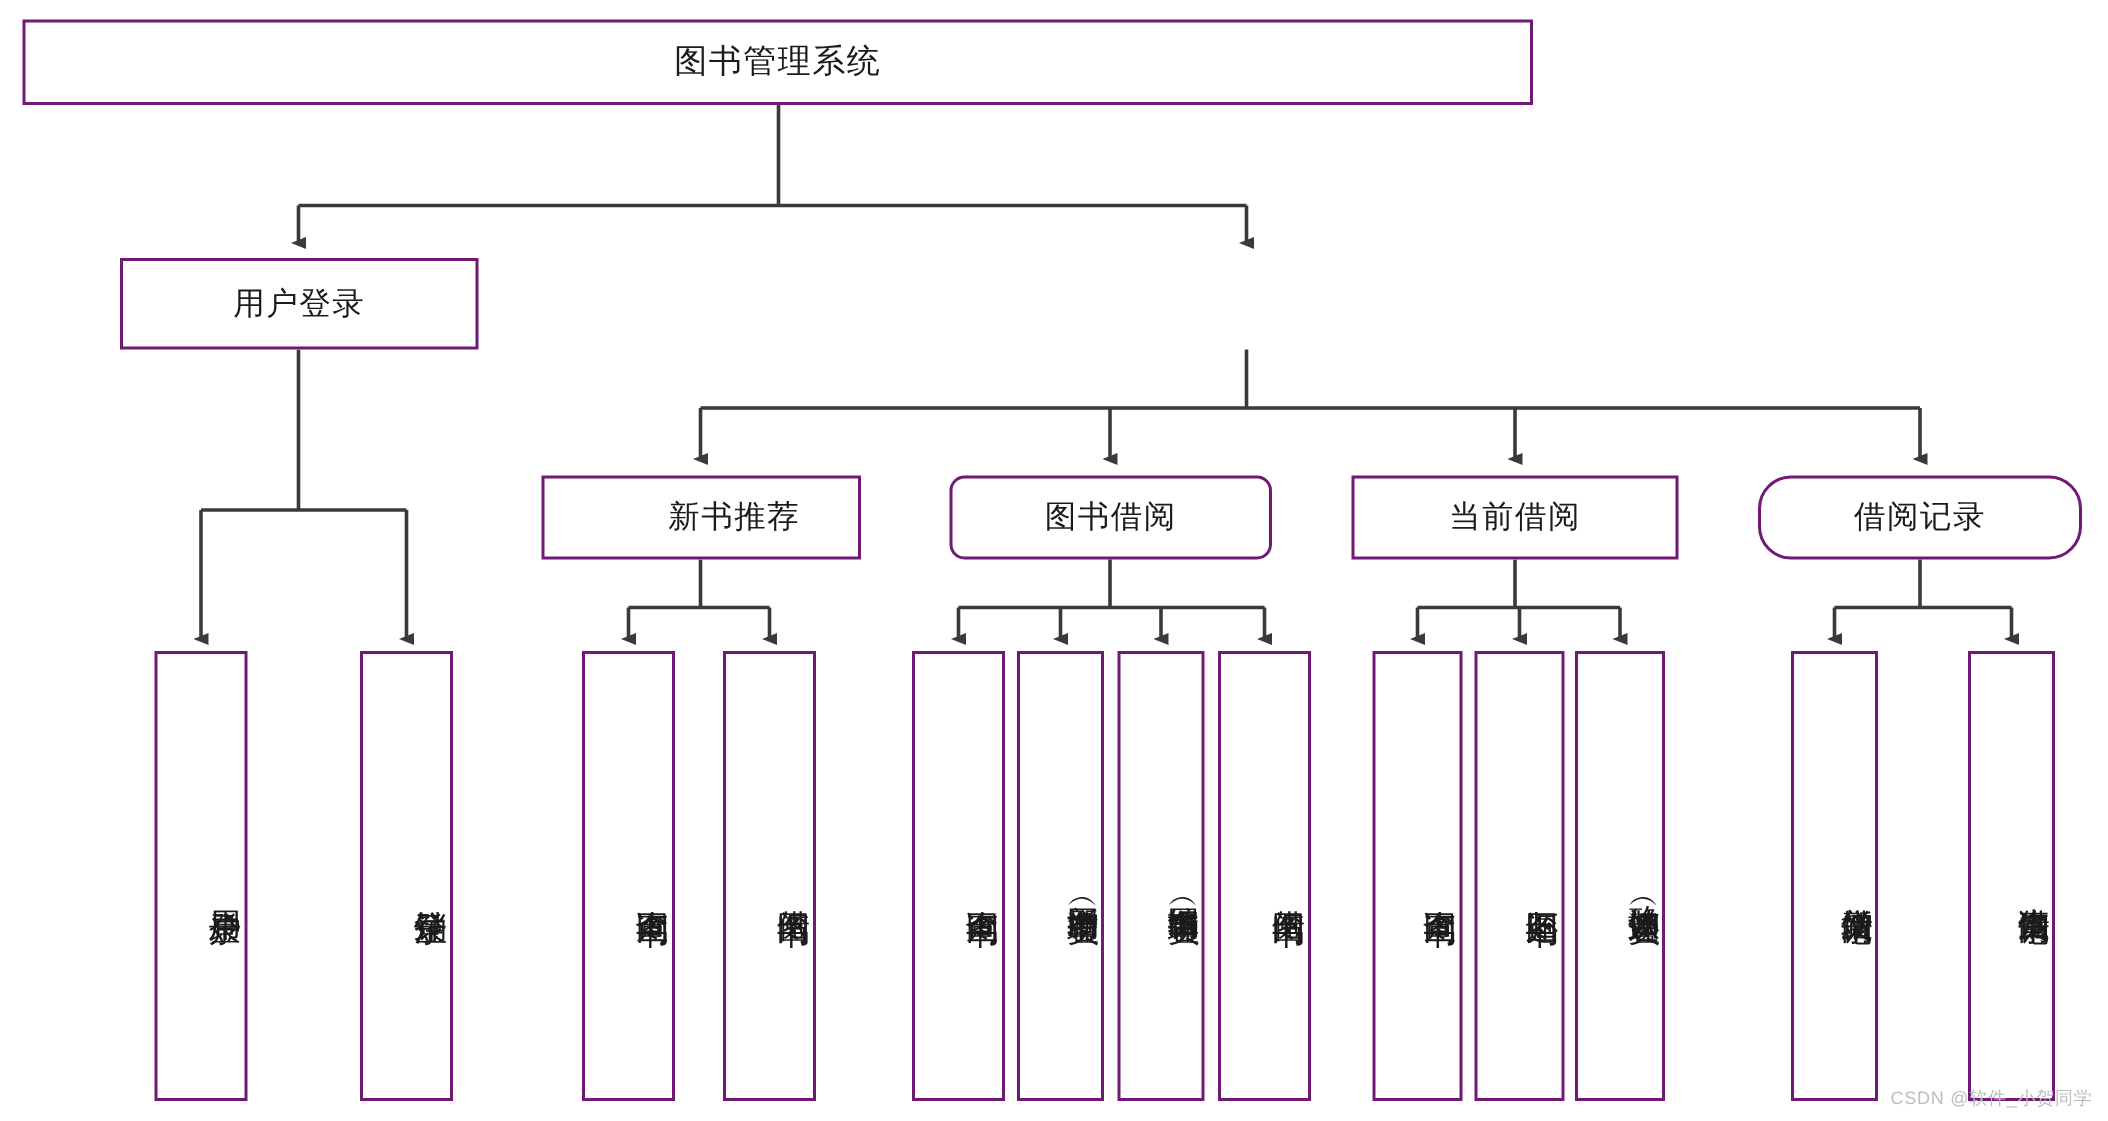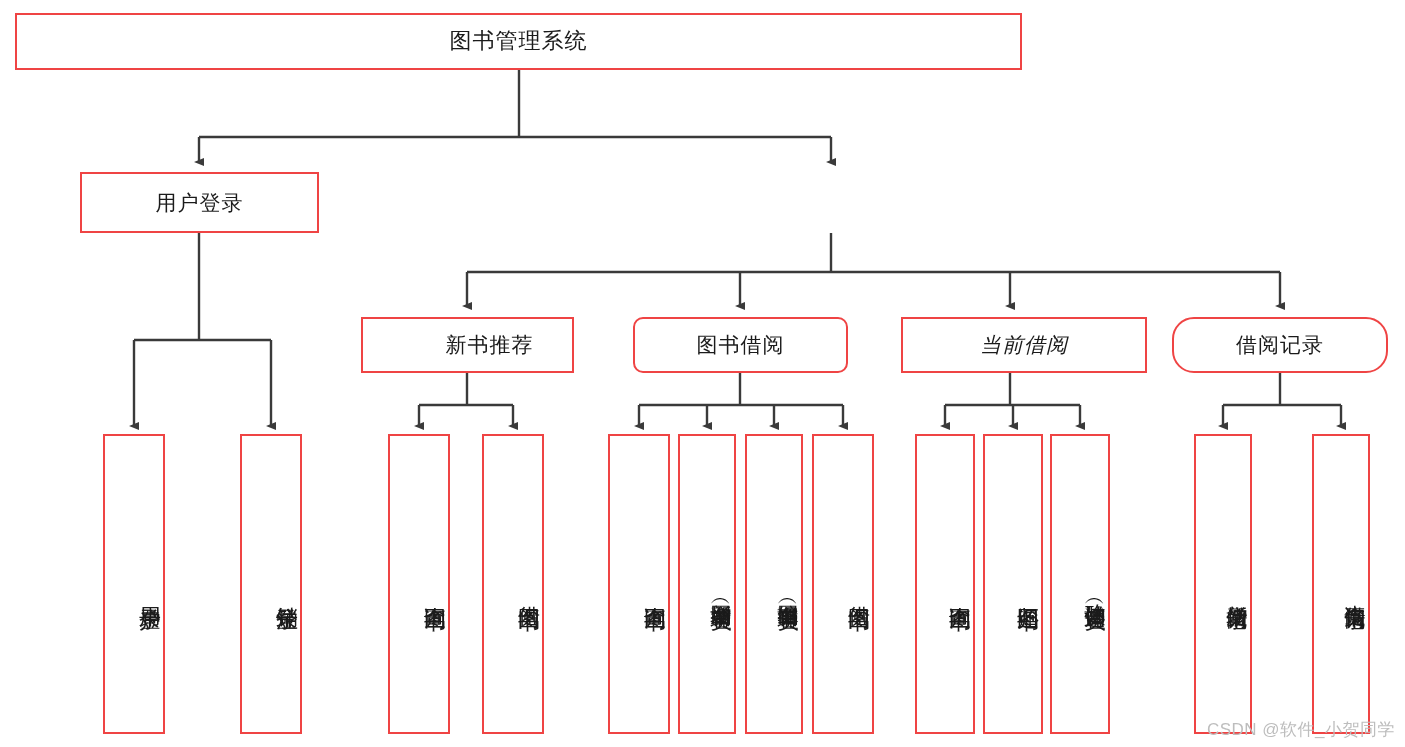--- a/index.html
+++ b/index.html
@@ -8,21 +8,21 @@
     font-family:"Liberation Sans","DejaVu Sans",sans-serif;
     color:#1a1a1a;
   }
   #stage{position:relative;width:1405px;height:747px;background:#fff;}
   #diagram{position:absolute;left:0;top:0;width:1405px;height:747px;}
 
   .node-box{
     position:absolute;
     box-sizing:border-box;
     background:#ffffff;
-    border:2px solid #ef4444;
+    border:2px solid #701a75;
     display:flex;
     align-items:center;
     justify-content:center;
     color:#1b1b1b;
   }
   .node-box.horiz{
     font-size:21px;
     letter-spacing:1px;
     line-height:1.2;
   }
@@ -37,21 +37,21 @@
     align-items:flex-start;
     justify-content:center;
     white-space:nowrap;
   }
   .node-box.vert.tight{font-size:21px;}
 
   #watermark{
     position:absolute;
     right:10px;
     bottom:6px;
-    font-size:17px;
+    font-size:12px;
     color:#bdbdbd;
     letter-spacing:0.5px;
     white-space:nowrap;
     pointer-events:none;
   }
 </style>
 </head>
 <body>
 
 <div id="stage">
@@ -105,21 +105,21 @@
       <path d="M1341,405 L1341,426" marker-end="url(#arrow)"></path>
     </g>
   </svg>
 
   <div class="node-box horiz root" style="left:15px;top:13px;width:1007px;height:57px;">图书管理系统</div>
 
   <div class="node-box horiz" style="left:80px;top:172px;width:239px;height:61px;">用户登录</div>
 
   <div class="node-box horiz" style="left:361px;top:317px;width:213px;height:56px;padding-left:44px;">新书推荐</div>
   <div class="node-box horiz" style="left:633px;top:317px;width:215px;height:56px;border-radius:10px;">图书借阅</div>
-  <div class="node-box horiz" style="left:901px;top:317px;width:246px;height:56px;font-style:italic;">当前借阅</div>
+  <div class="node-box horiz" style="left:901px;top:317px;width:218px;height:56px;">当前借阅</div>
   <div class="node-box horiz" style="left:1172px;top:317px;width:216px;height:56px;border-radius:22px;">借阅记录</div>
 
   <div class="node-box vert" style="left:103px;top:434px;width:62px;height:300px;">用户登录</div>
   <div class="node-box vert" style="left:240px;top:434px;width:62px;height:300px;">注销登录</div>
 
   <div class="node-box vert" style="left:388px;top:434px;width:62px;height:300px;">查询图书</div>
   <div class="node-box vert" style="left:482px;top:434px;width:62px;height:300px;">借阅图书</div>
 
   <div class="node-box vert" style="left:608px;top:434px;width:62px;height:300px;">查询图书</div>
   <div class="node-box vert tight" style="left:678px;top:434px;width:58px;height:300px;">新增图书（管理员）</div>

